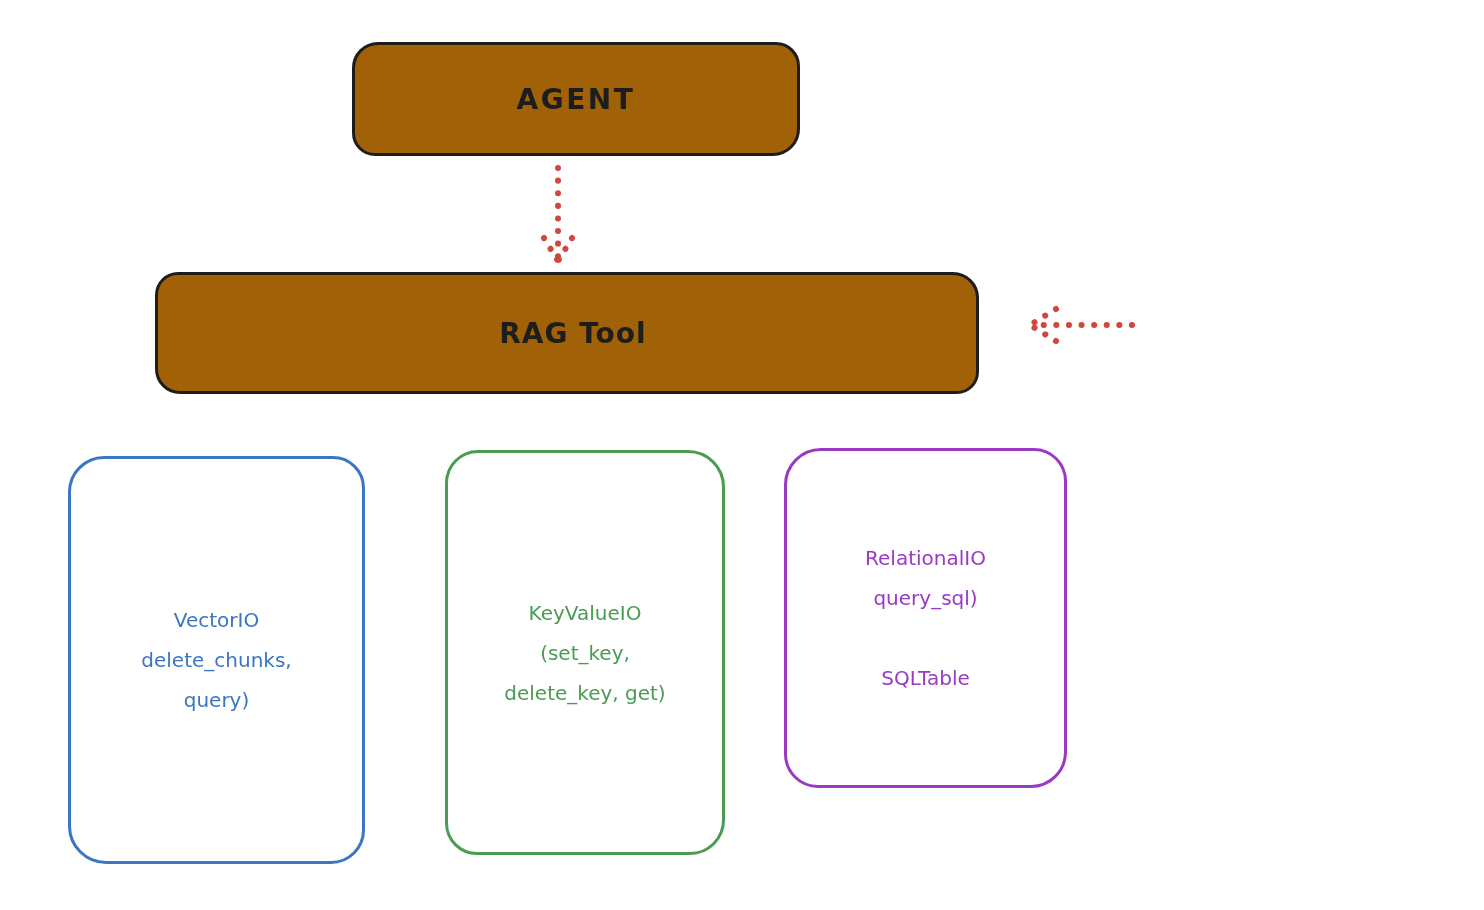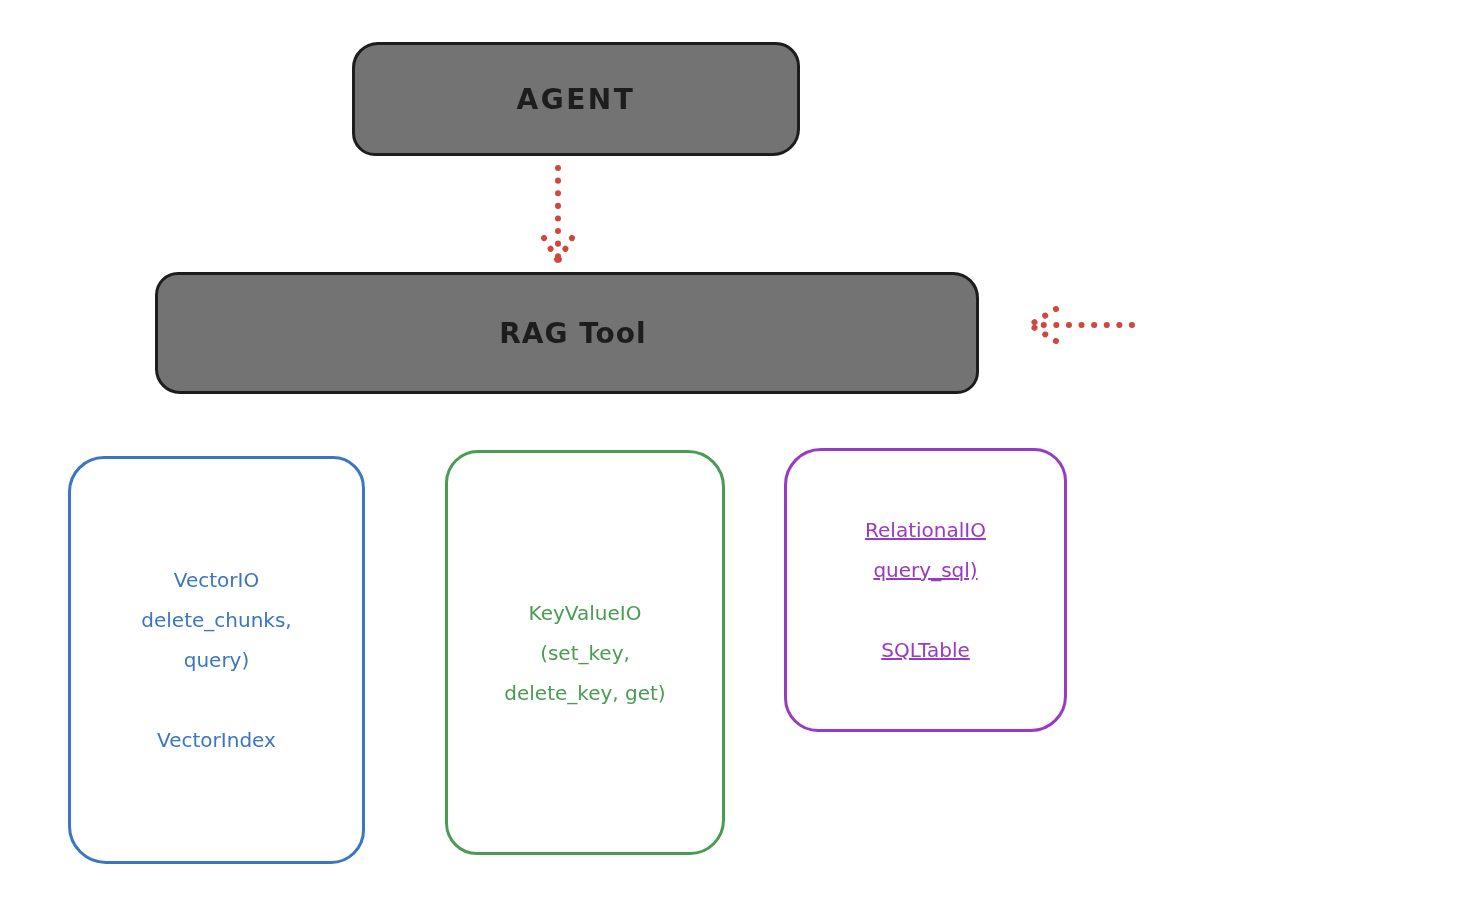--- a/index.html
+++ b/index.html
@@ -20,21 +20,21 @@
     width: 1484px;
     height: 910px;
     background: #ffffff;
     overflow: hidden;
   }
 
   
   .node {
     position: absolute;
     border: 3.5px solid var(--ink);
-    background: #737373;
+    background: #a16207;
     display: flex;
     align-items: center;
     justify-content: center;
   }
   .node-agent {
     left: 352px; top: 42px;
     width: 448px; height: 114px;
     border-radius: 26px 24px 27px 23px;
   }
   .node-rag {
@@ -70,24 +70,23 @@
     border-color: var(--blue); color: var(--blue);
     border-radius: 36px 32px 34px 38px;
   }
   .backend-green {
     left: 427px; top: 450px; width: 280px; height: 405px;
     border-color: var(--green); color: var(--green);
     border-radius: 33px 37px 35px 32px;
     margin-left: 18px;
   }
   .backend-purple {
-    left: 784px; top: 448px; width: 283px; height: 284px;
+    left: 784px; top: 448px; width: 283px; height: 340px;
     border-color: var(--purple); color: var(--purple);
     border-radius: 37px 33px 36px 34px;
-    text-decoration: underline;
   }
   .backend .line { display: block; }
   .backend .index-label {
     display: block;
     margin-top: 40px;
   }
 
   
   .arrow { position: absolute; }
   .arrow-down { left: 535px; top: 162px; }
@@ -136,21 +135,20 @@
     <path d="M116 25 L16 25"></path>
     <path d="M40 9 L14 25"></path>
     <path d="M40 41 L14 25"></path>
   </svg>
 
 
   <div class="backend backend-blue">
     <span class="line">VectorIO</span>
     <span class="line">delete_chunks,</span>
     <span class="line">query)</span>
-    <span class="index-label">VectorIndex</span>
   </div>
 
   <div class="backend backend-green">
     <span class="line">KeyValueIO</span>
     <span class="line">(set_key,</span>
     <span class="line">delete_key, get)</span>
   </div>
 
   <div class="backend backend-purple">
     <span class="line">RelationalIO</span>

